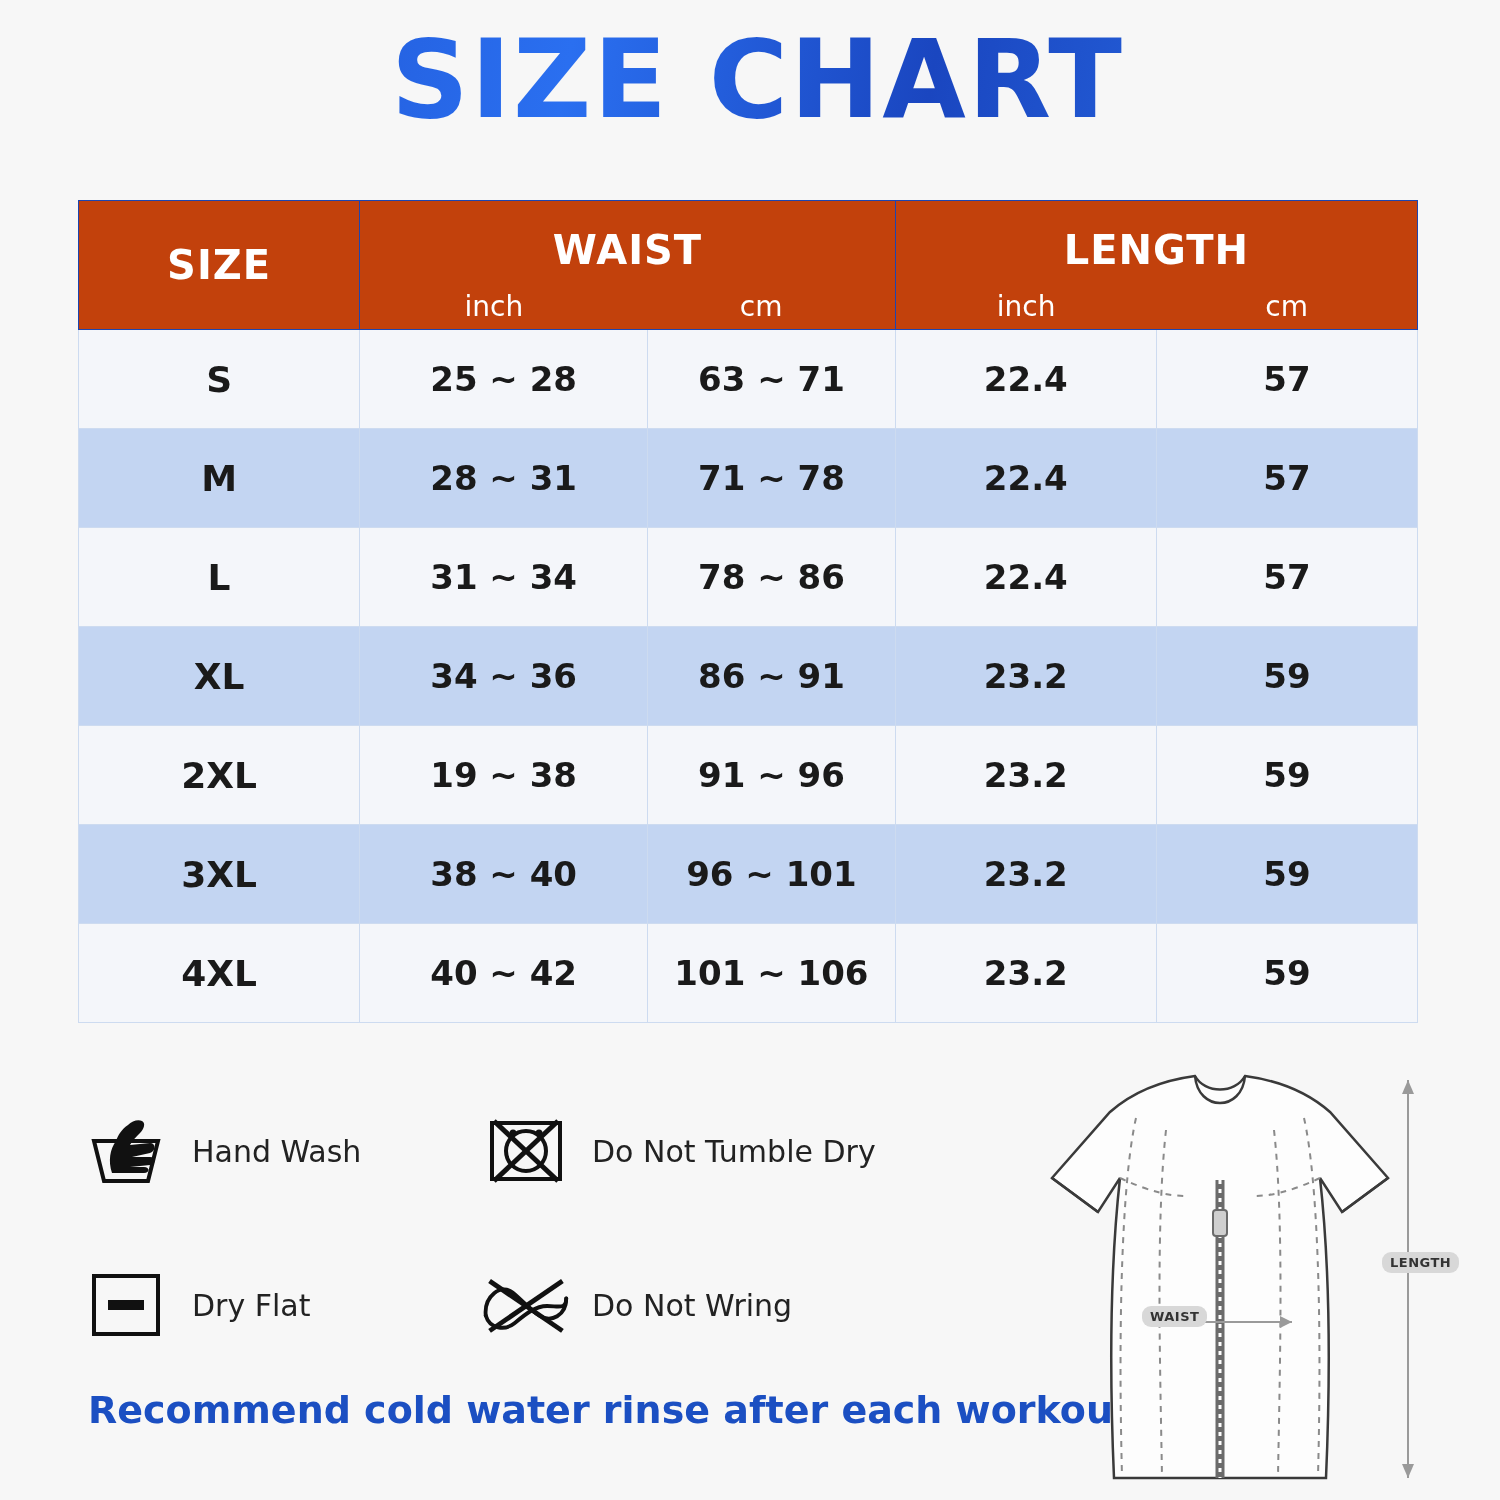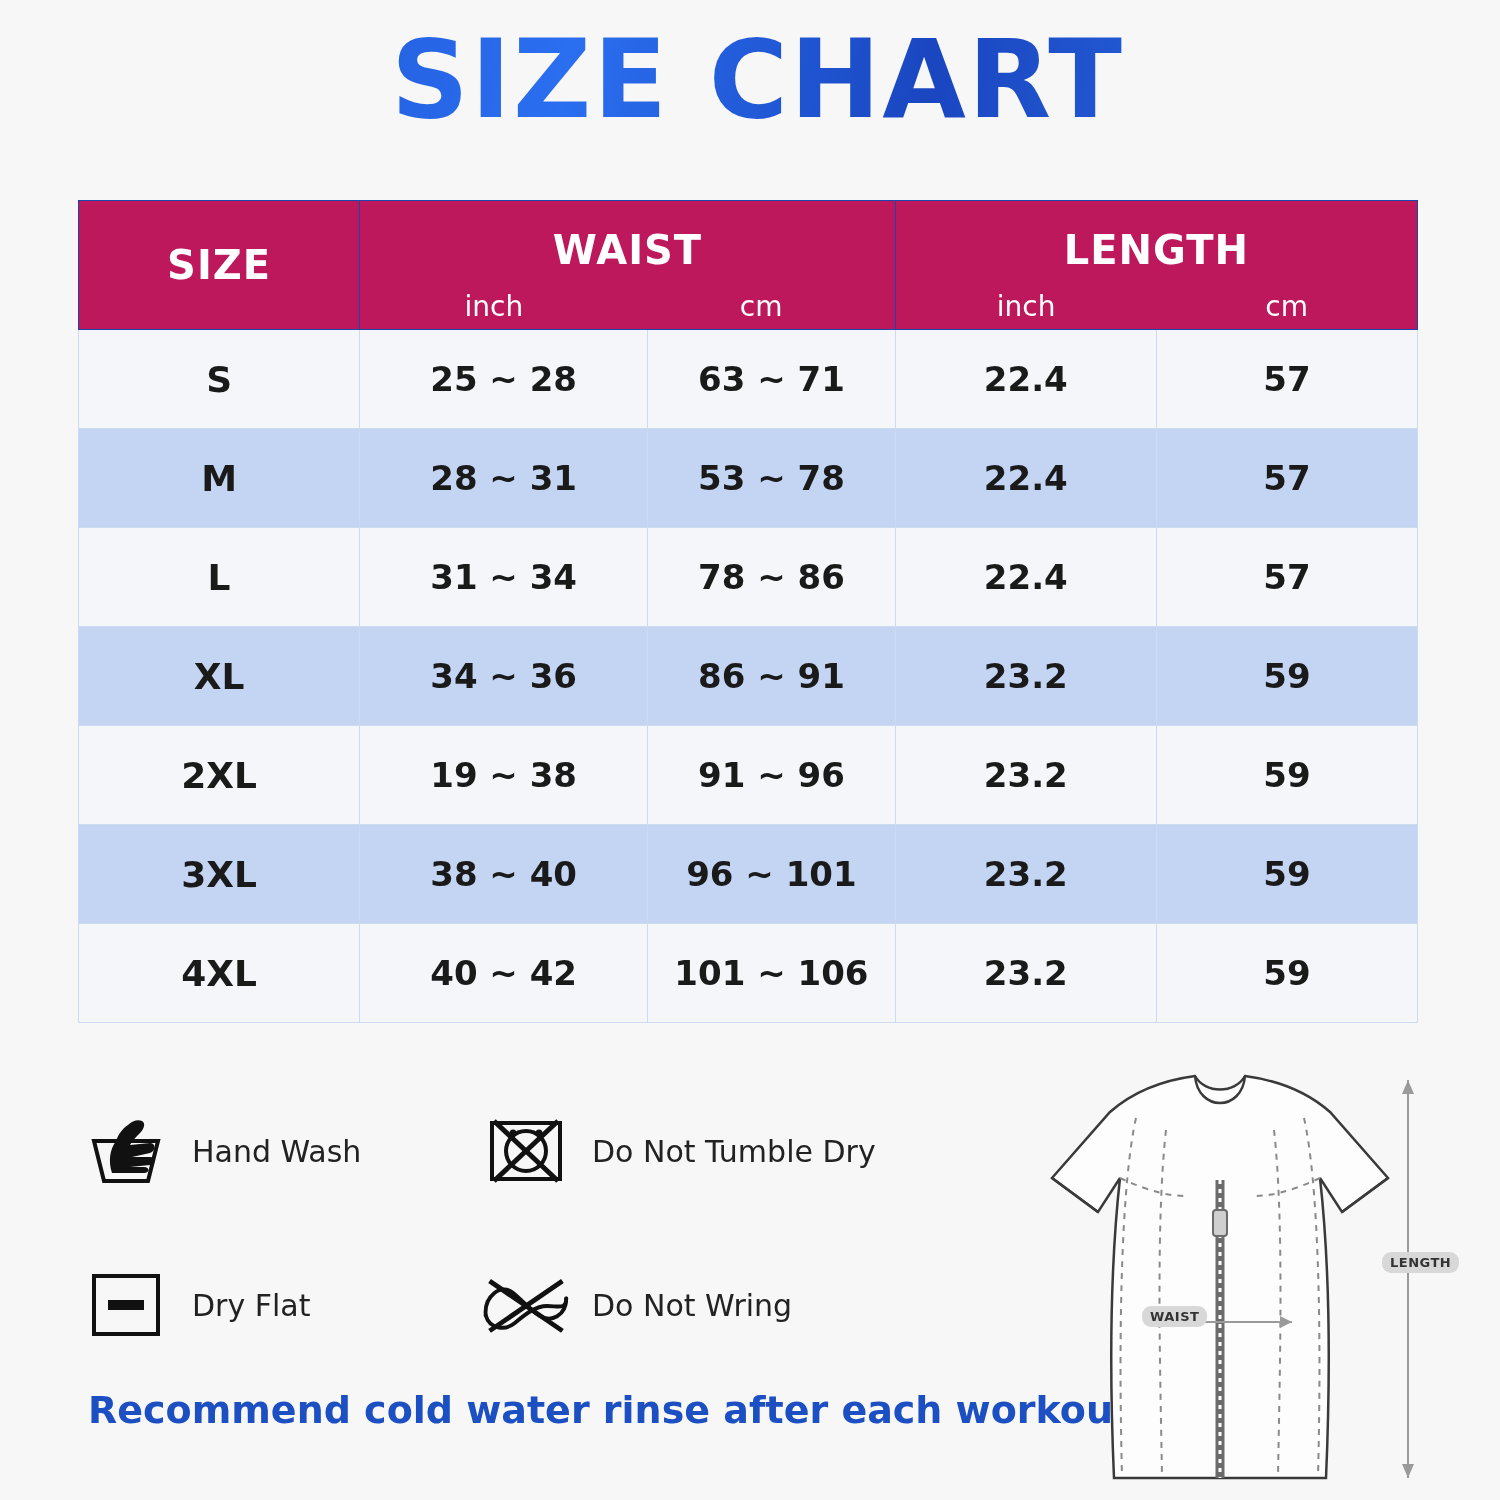--- a/index.html
+++ b/index.html
@@ -41,21 +41,21 @@
   }
   table.size-table {
     width: 100%;
     border-collapse: collapse;
     table-layout: fixed;
   }
   table.size-table th, table.size-table td {
     border: 1px solid #cddbf0;
   }
   thead.header-band th {
-    background: #be185d;
+    background: #c2410c;
     color: #ffffff;
     border-color: #1c45b0;
     padding: 0;
     vertical-align: top;
   }
   .hdr-group {
     height: 128px;
     display: flex;
     flex-direction: column;
     justify-content: flex-start;
@@ -211,21 +211,21 @@
         <tr>
           <td class="size-cell">S</td>
           <td>25 ~ 28</td>
           <td>63 ~ 71</td>
           <td>22.4</td>
           <td>57</td>
         </tr>
         <tr class="alt">
           <td class="size-cell">M</td>
           <td>28 ~ 31</td>
-          <td>53 ~ 78</td>
+          <td>71 ~ 78</td>
           <td>22.4</td>
           <td>57</td>
         </tr>
         <tr>
           <td class="size-cell">L</td>
           <td>31 ~ 34</td>
           <td>78 ~ 86</td>
           <td>22.4</td>
           <td>57</td>
         </tr>

